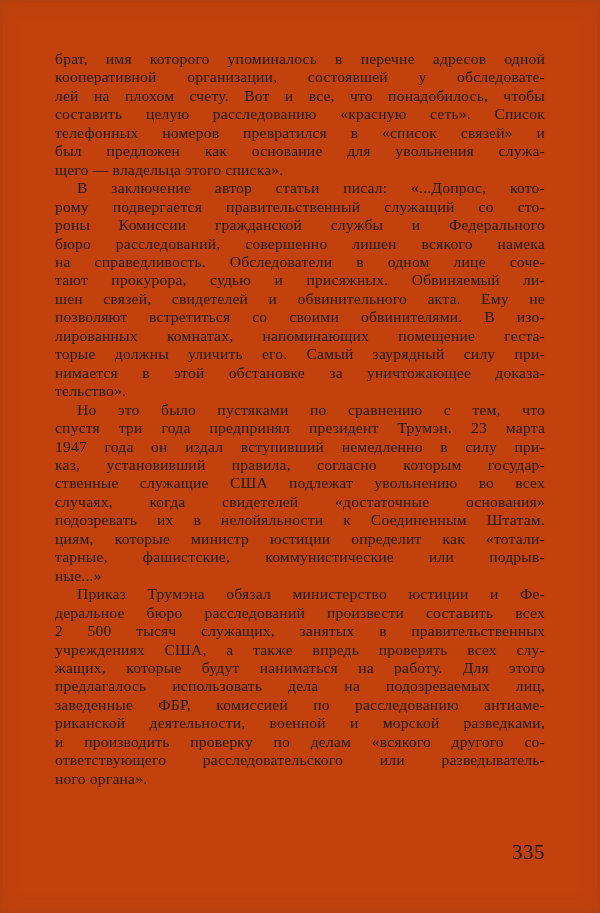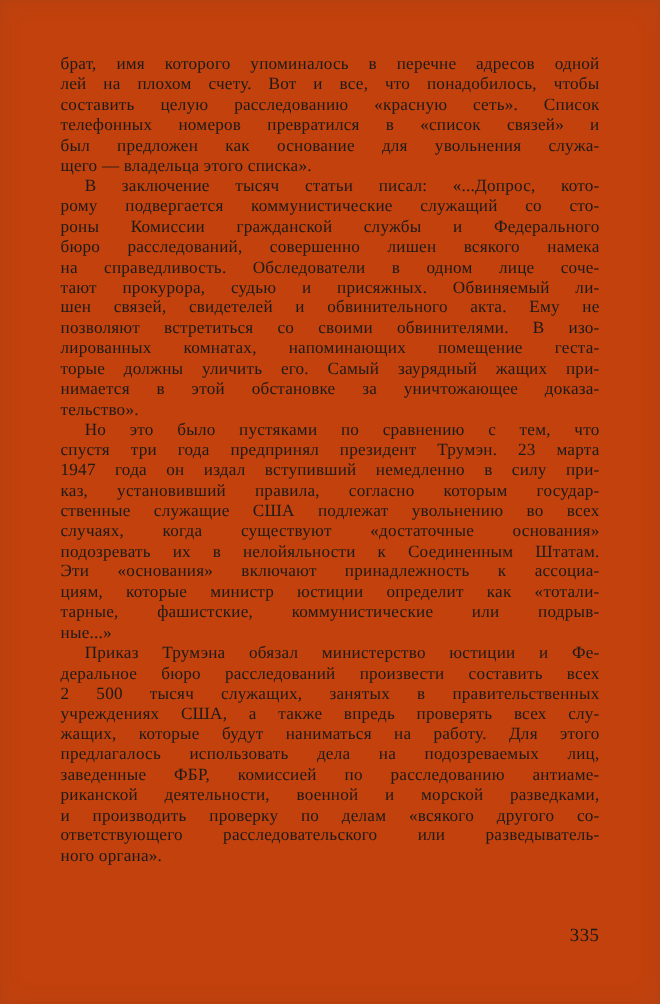--- a/index.html
+++ b/index.html
@@ -41,61 +41,61 @@
     text-indent: 22px;
   }
   .line.last {
     text-align-last: left;
     -moz-text-align-last: left;
   }
   .page-number {
     position: absolute;
     top: 840px;
     right: 55px;
-    font-size: 17px;
+    font-size: 21px;
     letter-spacing: 0.5px;
     color: #1c1b19;
   }
 </style>
 </head>
 <body>
 
 <div class="page">
   <div class="text-block" id="text-block">
       <div class="paragraph">
         <div class="line">брат, имя которого упоминалось в перечне адресов одной</div>
+        <div class="line">кооперативной организации, состоявшей у обследовате-</div>
         <div class="line">лей на плохом счету. Вот и все, что понадобилось, чтобы</div>
         <div class="line">составить целую расследованию «красную сеть». Список</div>
         <div class="line">телефонных номеров превратился в «список связей» и</div>
         <div class="line">был предложен как основание для увольнения служа-</div>
         <div class="line last">щего — владельца этого списка».</div>
       </div>
       <div class="paragraph">
-        <div class="line indent">В заключение тысяч статьи писал: «...Допрос, кото-</div>
-        <div class="line">рому подвергается коммунистические служащий со сто-</div>
+        <div class="line indent">В заключение автор статьи писал: «...Допрос, кото-</div>
+        <div class="line">рому подвергается правительственный служащий со сто-</div>
         <div class="line">роны Комиссии гражданской службы и Федерального</div>
         <div class="line">бюро расследований, совершенно лишен всякого намека</div>
         <div class="line">на справедливость. Обследователи в одном лице соче-</div>
         <div class="line">тают прокурора, судью и присяжных. Обвиняемый ли-</div>
         <div class="line">шен связей, свидетелей и обвинительного акта. Ему не</div>
         <div class="line">позволяют встретиться со своими обвинителями. В изо-</div>
         <div class="line">лированных комнатах, напоминающих помещение геста-</div>
-        <div class="line">торые должны уличить его. Самый заурядный жащих при-</div>
+        <div class="line">торые должны уличить его. Самый заурядный силу при-</div>
         <div class="line">нимается в этой обстановке за уничтожающее доказа-</div>
         <div class="line last">тельство».</div>
       </div>
       <div class="paragraph">
         <div class="line indent">Но это было пустяками по сравнению с тем, что</div>
         <div class="line">спустя три года предпринял президент Трумэн. 23 марта</div>
         <div class="line">1947 года он издал вступивший немедленно в силу при-</div>
         <div class="line">каз, установивший правила, согласно которым государ-</div>
         <div class="line">ственные служащие США подлежат увольнению во всех</div>
-        <div class="line">случаях, когда существуют «достаточные основания»</div>
+        <div class="line">случаях, когда свидетелей «достаточные основания»</div>
         <div class="line">подозревать их в нелойяльности к Соединенным Штатам.</div>
-        <div class="line">Эти «основания» включают принадлежность к ассоциа-</div>
         <div class="line">циям, которые министр юстиции определит как «тотали-</div>
         <div class="line">тарные, фашистские, коммунистические или подрыв-</div>
         <div class="line last">ные...»</div>
       </div>
       <div class="paragraph">
         <div class="line indent">Приказ Трумэна обязал министерство юстиции и Фе-</div>
         <div class="line">деральное бюро расследований произвести составить всех</div>
         <div class="line">2 500 тысяч служащих, занятых в правительственных</div>
         <div class="line">учреждениях США, а также впредь проверять всех слу-</div>
         <div class="line">жащих, которые будут наниматься на работу. Для этого</div>

